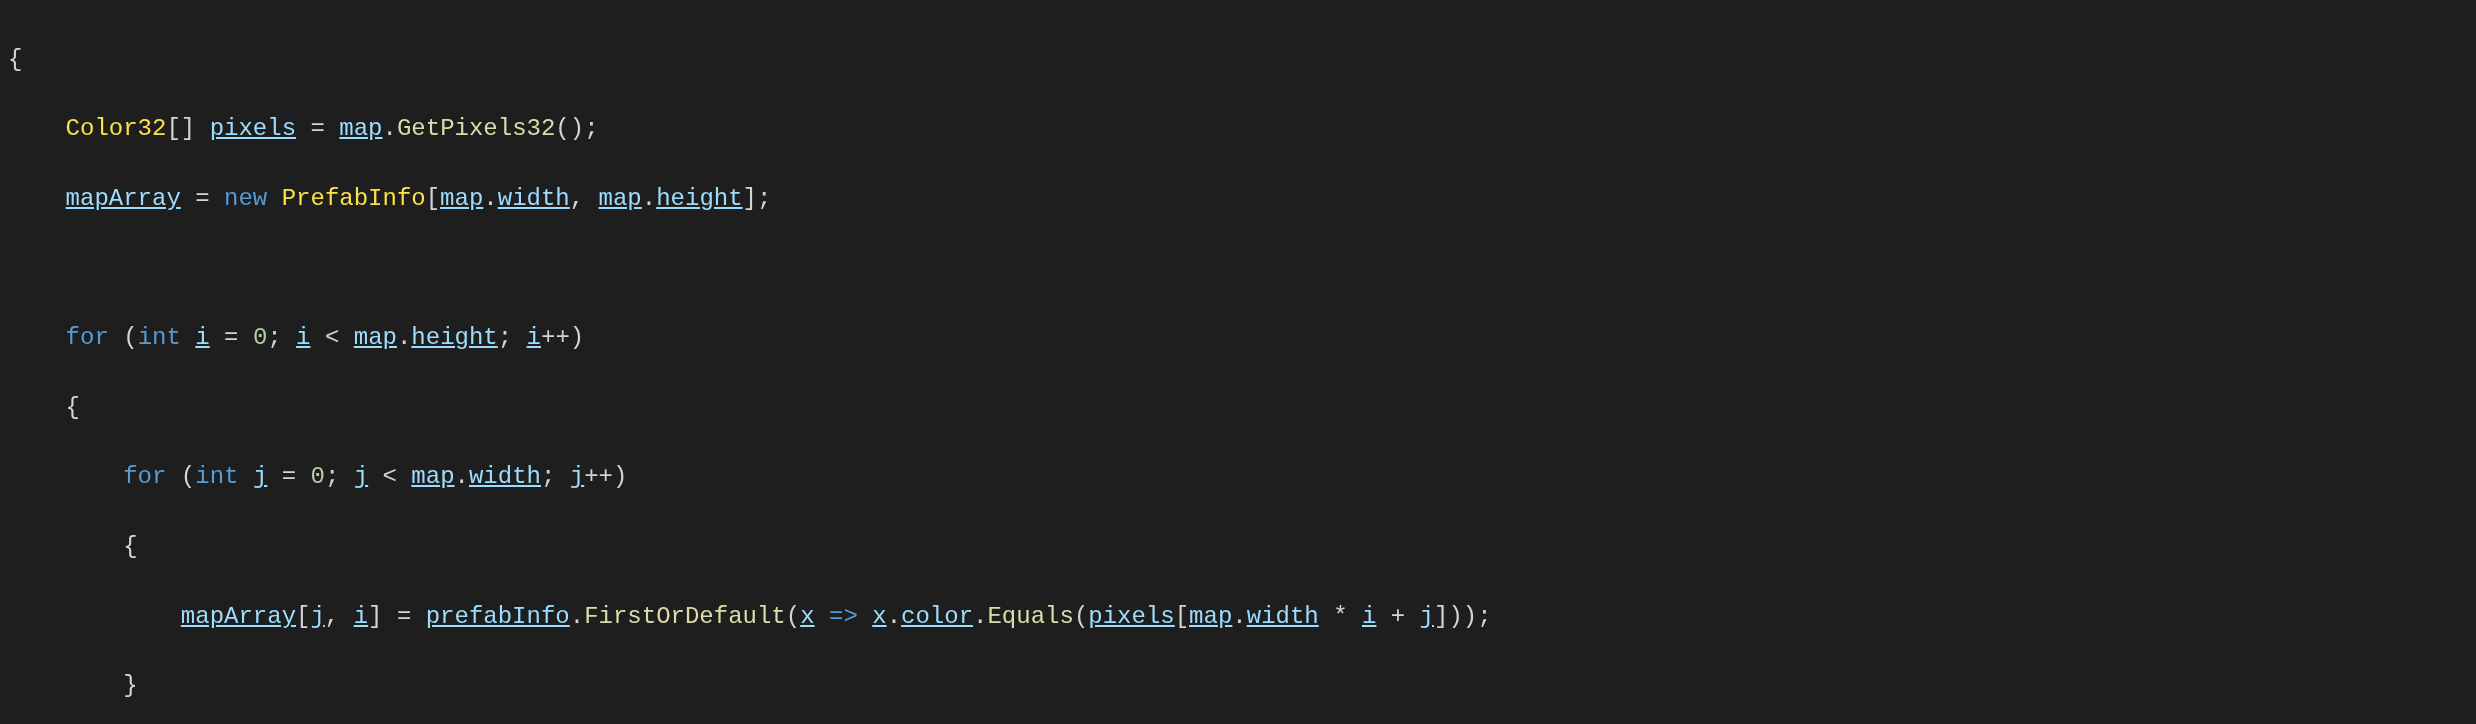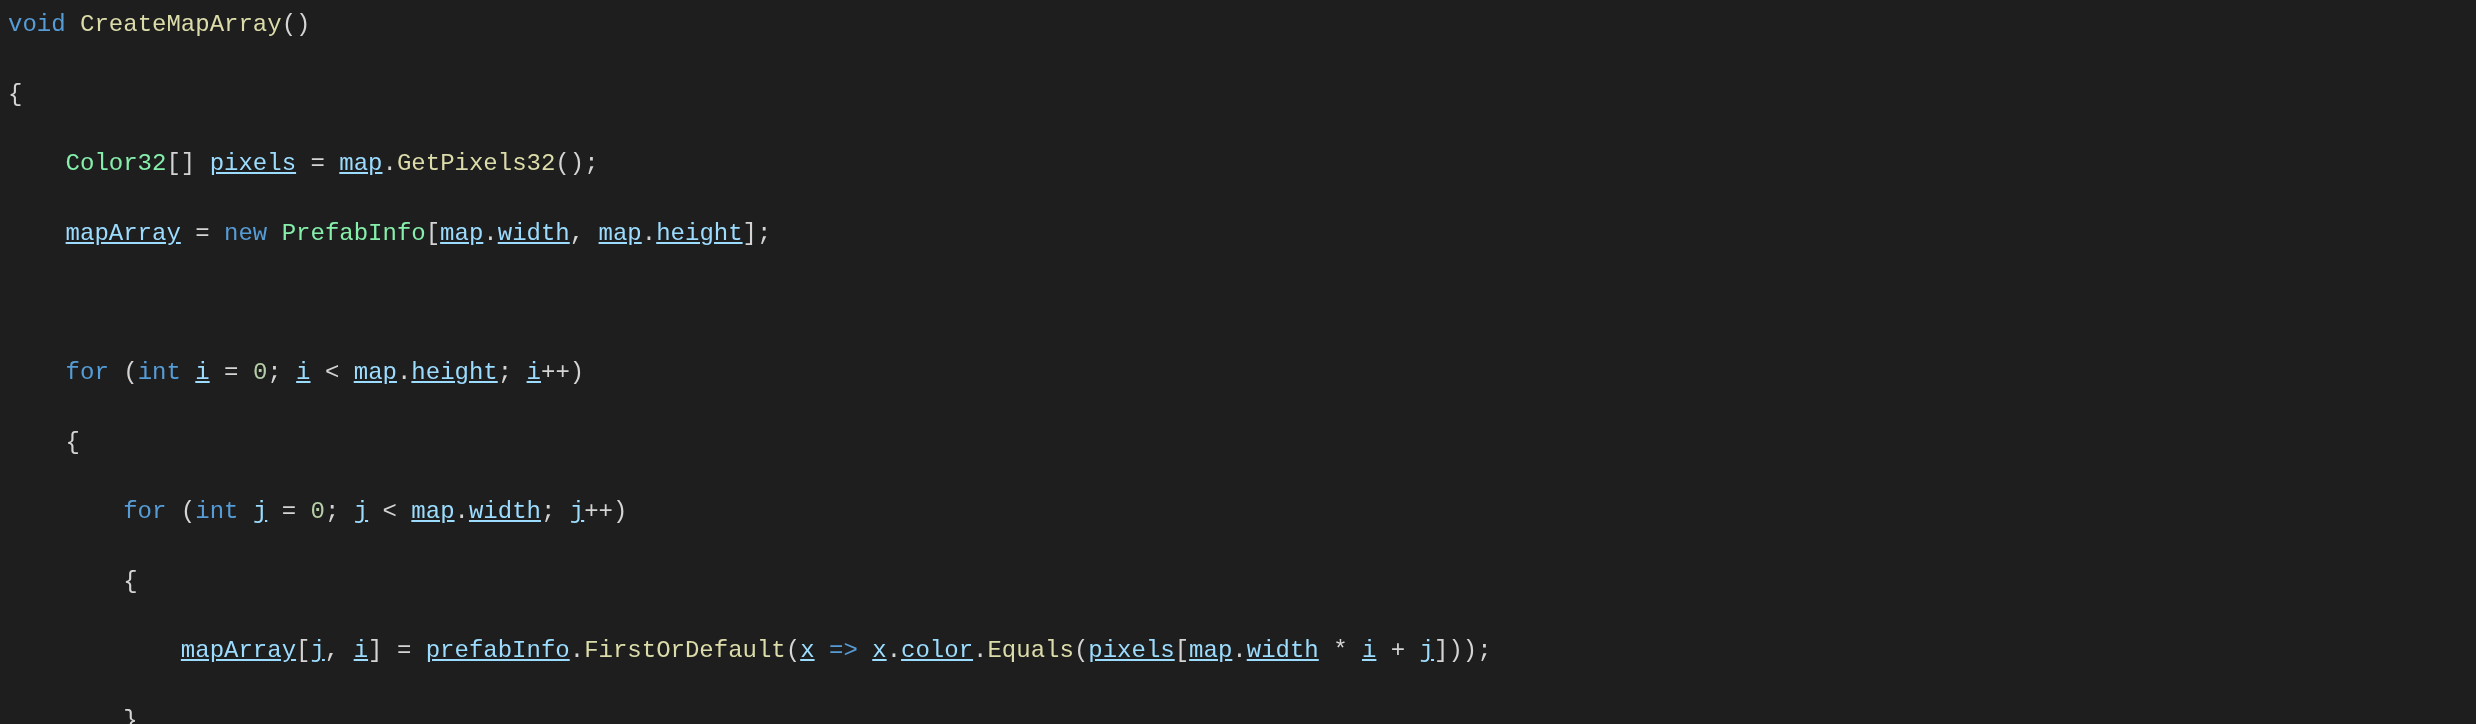--- a/index.html
+++ b/index.html
@@ -13,31 +13,31 @@
   }
   .code-block {
     padding: 8px 0 8px 8px;
     white-space: pre;
   }
   .line {
     display: block;
     position: relative;
   }
   .c-keyword   { color: #569cd6; }
-  .c-typeuser  { color: #86efac; }
+  .c-typeuser  { color: #fde047; }
   .c-method    { color: #dcdcaa; }
   .c-number    { color: #b5cea8; }
   .c-punc      { color: #d4d4d4; }
   .c-var       { color: #9cdcfe; text-decoration: underline; }
   .c-plain     { color: #d4d4d4; }
 </style>
 </head>
 <body>
 
-<div class="code-block"><span class="line"><span class="c-keyword">void</span><span class="c-plain"> </span><span class="c-method">CreateMapArray</span><span class="c-punc">(</span><span class="c-punc">)</span></span>
+<div class="code-block">
 <span class="line"><span class="c-punc">{</span></span>
 <span class="line">    <span class="c-typeuser">Color32</span><span class="c-punc">[]</span><span class="c-plain"> </span><span class="c-var">pixels</span><span class="c-plain"> </span><span class="c-punc">=</span><span class="c-plain"> </span><span class="c-var">map</span><span class="c-punc">.</span><span class="c-method">GetPixels32</span><span class="c-punc">(</span><span class="c-punc">)</span><span class="c-punc">;</span></span>
 <span class="line">    <span class="c-var">mapArray</span><span class="c-plain"> </span><span class="c-punc">=</span><span class="c-plain"> </span><span class="c-keyword">new</span><span class="c-plain"> </span><span class="c-typeuser">PrefabInfo</span><span class="c-punc">[</span><span class="c-var">map</span><span class="c-punc">.</span><span class="c-var">width</span><span class="c-punc">,</span><span class="c-plain"> </span><span class="c-var">map</span><span class="c-punc">.</span><span class="c-var">height</span><span class="c-punc">]</span><span class="c-punc">;</span></span>
 <span class="line"> </span>
 <span class="line">    <span class="c-keyword">for</span><span class="c-plain"> </span><span class="c-punc">(</span><span class="c-keyword">int</span><span class="c-plain"> </span><span class="c-var">i</span><span class="c-plain"> </span><span class="c-punc">=</span><span class="c-plain"> </span><span class="c-number">0</span><span class="c-punc">;</span><span class="c-plain"> </span><span class="c-var">i</span><span class="c-plain"> </span><span class="c-punc">&lt;</span><span class="c-plain"> </span><span class="c-var">map</span><span class="c-punc">.</span><span class="c-var">height</span><span class="c-punc">;</span><span class="c-plain"> </span><span class="c-var">i</span><span class="c-punc">++</span><span class="c-punc">)</span></span>
 <span class="line">    <span class="c-punc">{</span></span>
 <span class="line">        <span class="c-keyword">for</span><span class="c-plain"> </span><span class="c-punc">(</span><span class="c-keyword">int</span><span class="c-plain"> </span><span class="c-var">j</span><span class="c-plain"> </span><span class="c-punc">=</span><span class="c-plain"> </span><span class="c-number">0</span><span class="c-punc">;</span><span class="c-plain"> </span><span class="c-var">j</span><span class="c-plain"> </span><span class="c-punc">&lt;</span><span class="c-plain"> </span><span class="c-var">map</span><span class="c-punc">.</span><span class="c-var">width</span><span class="c-punc">;</span><span class="c-plain"> </span><span class="c-var">j</span><span class="c-punc">++</span><span class="c-punc">)</span></span>
 <span class="line">        <span class="c-punc">{</span></span>
 <span class="line">            <span class="c-var">mapArray</span><span class="c-punc">[</span><span class="c-var">j</span><span class="c-punc">,</span><span class="c-plain"> </span><span class="c-var">i</span><span class="c-punc">]</span><span class="c-plain"> </span><span class="c-punc">=</span><span class="c-plain"> </span><span class="c-var">prefabInfo</span><span class="c-punc">.</span><span class="c-method">FirstOrDefault</span><span class="c-punc">(</span><span class="c-var">x</span><span class="c-plain"> </span><span class="c-keyword">=&gt;</span><span class="c-plain"> </span><span class="c-var">x</span><span class="c-punc">.</span><span class="c-var">color</span><span class="c-punc">.</span><span class="c-method">Equals</span><span class="c-punc">(</span><span class="c-var">pixels</span><span class="c-punc">[</span><span class="c-var">map</span><span class="c-punc">.</span><span class="c-var">width</span><span class="c-plain"> </span><span class="c-punc">*</span><span class="c-plain"> </span><span class="c-var">i</span><span class="c-plain"> </span><span class="c-punc">+</span><span class="c-plain"> </span><span class="c-var">j</span><span class="c-punc">]</span><span class="c-punc">)</span><span class="c-punc">)</span><span class="c-punc">;</span></span>
 <span class="line">        <span class="c-punc">}</span></span>

